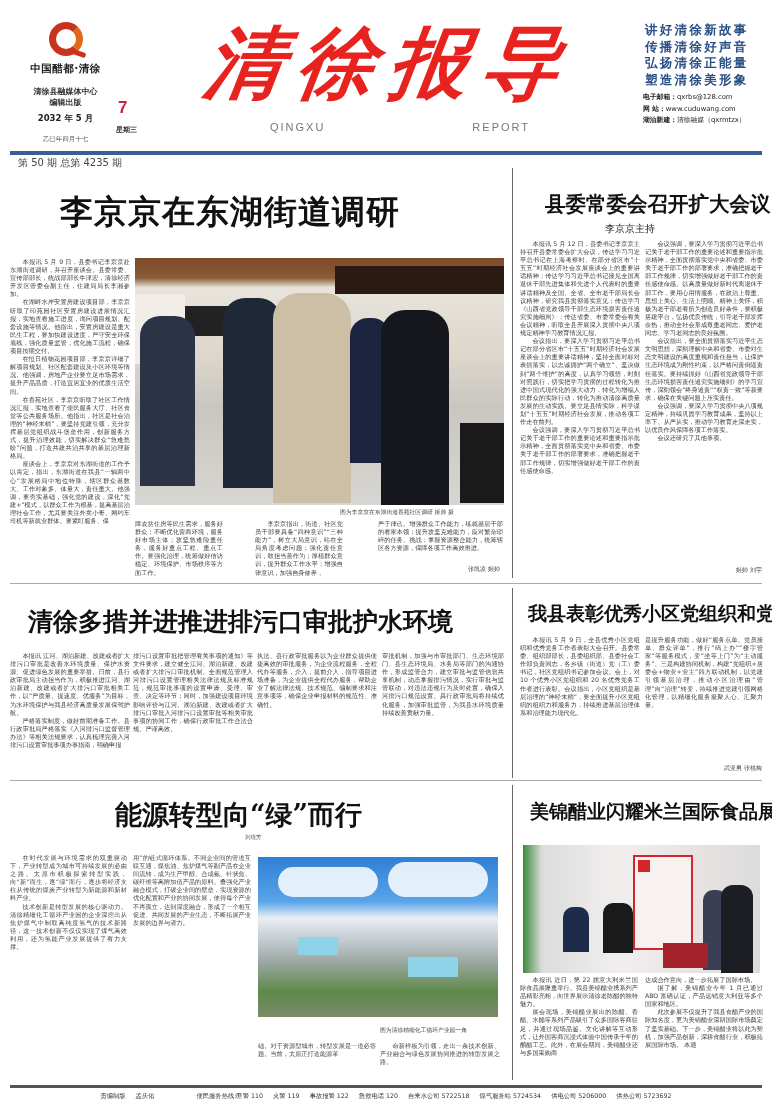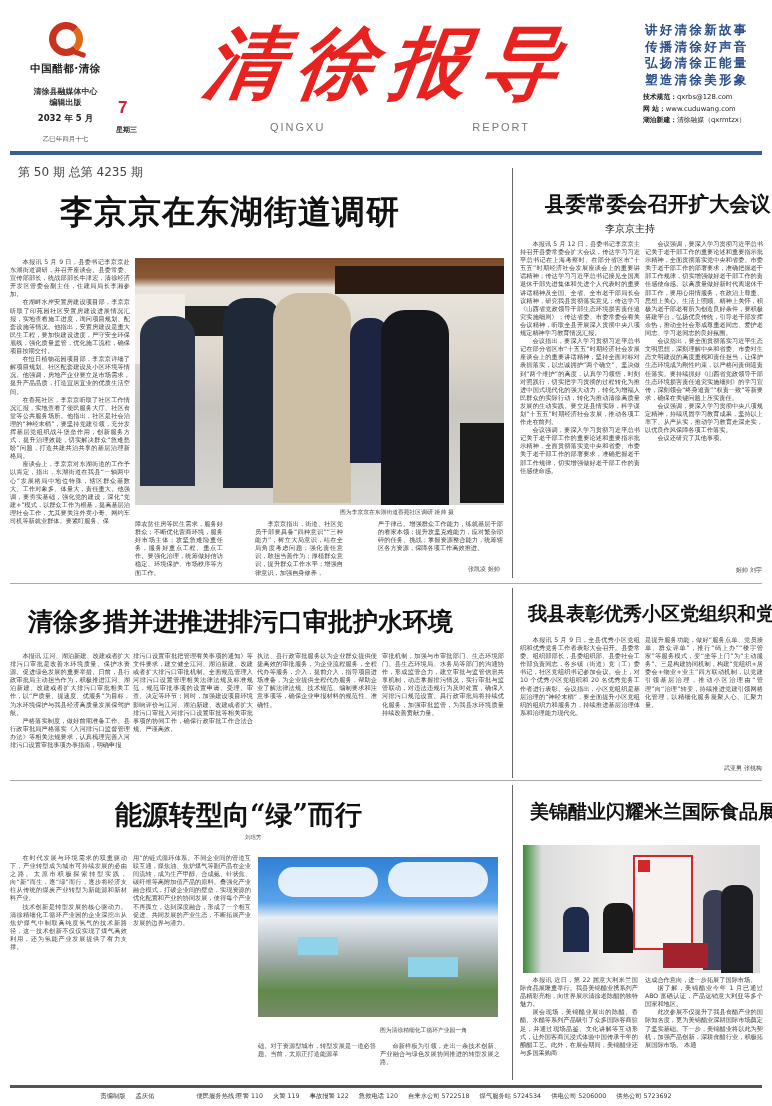--- a/index.html
+++ b/index.html
@@ -20,21 +20,21 @@
   }
   .logo-q::after {
     content: ""; position: absolute; right: -10px; bottom: -7px;
     width: 14px; height: 5px; background: #c8321e; transform: rotate(20deg);
     border-radius: 2px;
   }
   .logo-name { font-size: 10.5px; font-weight: bold; color: #222; margin-top: 6px; letter-spacing: 0.5px; }
   .logo-sub { font-size: 8px; font-weight: bold; margin-top: 10px; line-height: 11px; color: #333; }
   .date-line { font-size: 8.5px; font-weight: bold; margin-top: 5px; color: #222; }
   .lunar { font-size: 6.5px; color: #555; margin-top: 10px; font-family: "DejaVu Serif", serif; }
-  .issue { font-size: 12px; color: #444; margin-top: 20px; white-space: nowrap; }
+  .issue { font-size: 10px; color: #444; margin-top: 12px; white-space: nowrap; }
   .day-num { left: 118px; top: 98px; font-size: 17px; font-weight: bold; color: #d0213a; font-family: "Liberation Sans", sans-serif; }
   .weekday { left: 116px; top: 125px; font-size: 7px; font-weight: bold; color: #333; }
 
   .masthead-title {
     left: 190px; top: 18px; width: 400px; text-align: center;
     font-family: "DejaVu Serif", serif; font-size: 78px; font-weight: bold;
     color: #e8231f; letter-spacing: 14px; font-style: italic;
     transform: skewX(-8deg);
     line-height: 90px;
   }
@@ -129,21 +129,21 @@
   <span>REPORT</span>
 </div>
 
 <div class="abs slogans">
   <div class="slogan">讲好清徐新故事</div>
   <div class="slogan">传播清徐好声音</div>
   <div class="slogan">弘扬清徐正能量</div>
   <div class="slogan">塑造清徐美形象</div>
 </div>
 <div class="abs contacts">
-  <div class="contact"><b>技术规范：</b><span>qxrbs@128.com</span></div>
+  <div class="contact"><b>电子邮箱：</b><span>qxrbs@128.com</span></div>
   <div class="contact"><b>网    站：</b><span>www.cuduwang.com</span></div>
   <div class="contact"><b>湖泊新建：</b><span>清徐融媒（qxrmtzx）</span></div>
 </div>
 <div class="abs masthead-rule"></div>
 
 <div class="abs h-main h1">李京京在东湖街道调研</div>
 <div class="abs col" style="left:10px;top:258px;width:120px;height:300px;">
   <p>本报讯  5 月 9 日，县委书记李京京赴东湖街道调研，并召开座谈会。县委常委、宣传部部长，统战部部长牛津宏，清徐经济开发区管委会副主任，住建局局长李湘参加。</p>
   <p>在湖畔水岸安置房建设项目部，李京京听取了印苑园社区安置房建设进展情况汇报，实地查看施工进度，询问项目规划、配套设施等情况。他指出，安置房建设是重大民生工程，要加快建设进度，严守安全环保底线，强化质量监管，优化施工流程，确保项目按期交付。</p>
   <p>在恒日植物花园项目部，李京京详细了解项目规划、社区配套建设及小区环境等情况。他强调，房地产企业要立足市场需求，提升产品品质，打造宜居宜业的优质生活空间。</p>

